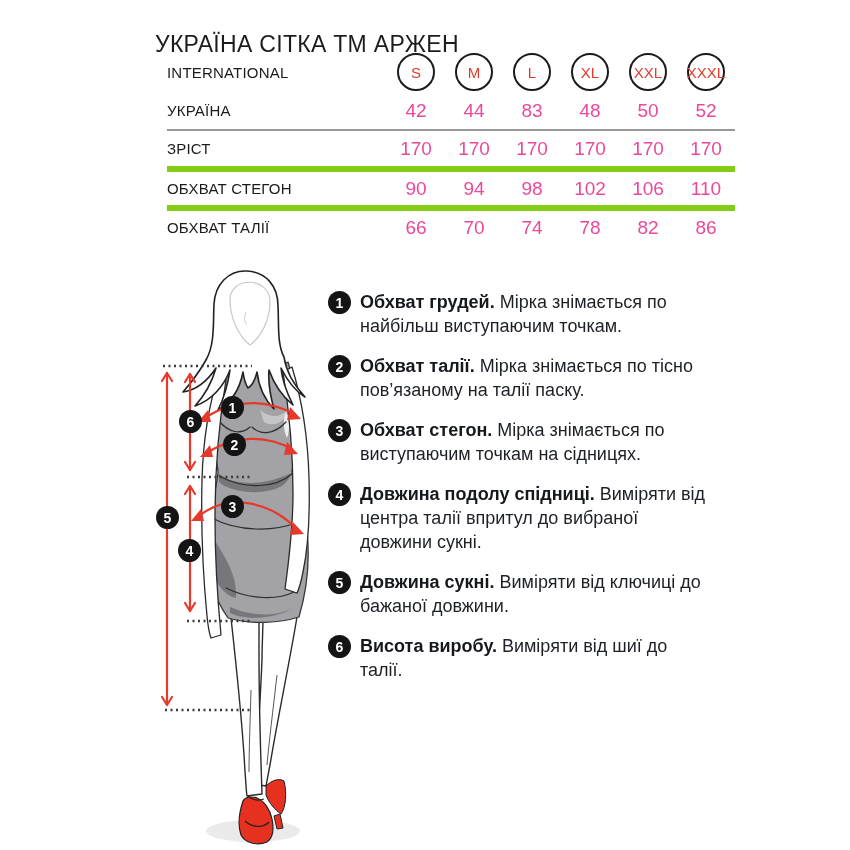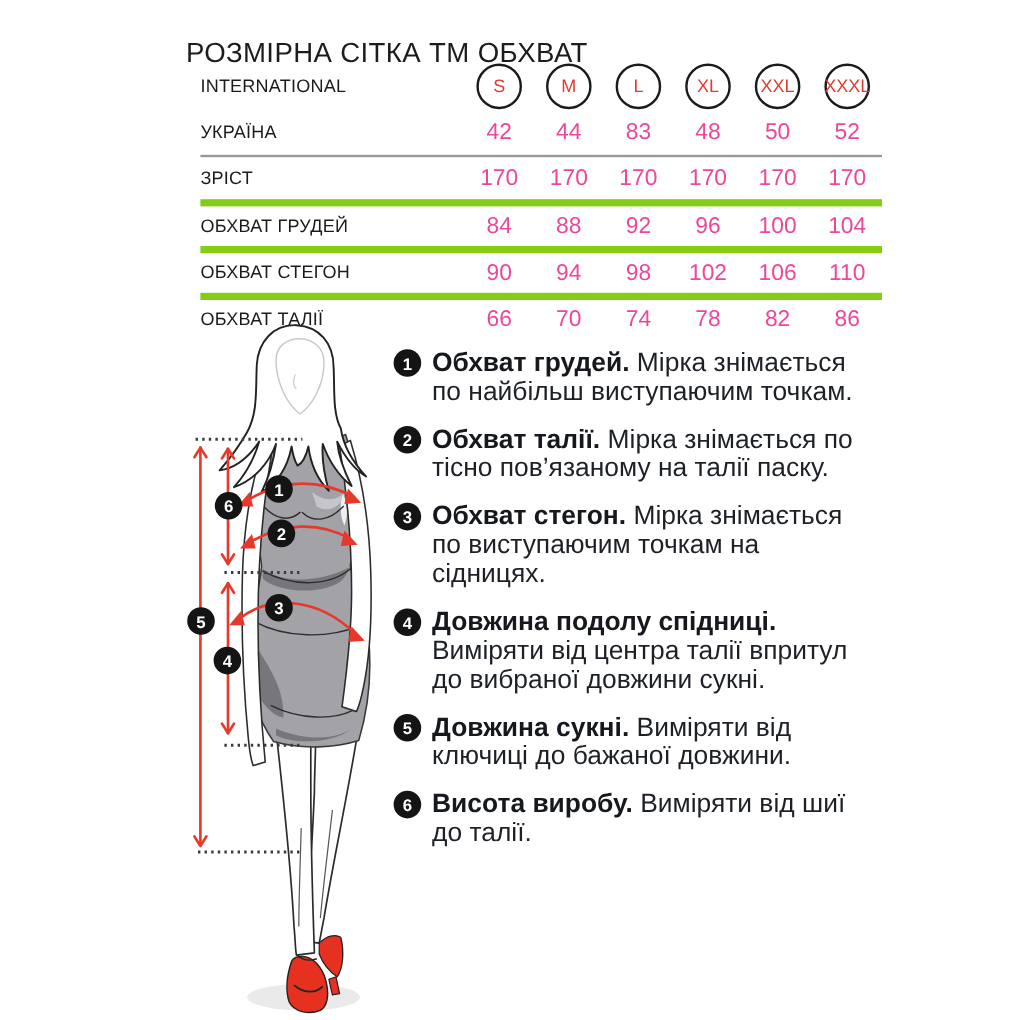--- a/index.html
+++ b/index.html
@@ -33,39 +33,39 @@
     color:#e23b2e;font-size:15px;font-weight:500;white-space:nowrap;overflow:visible;
   }
   
   .legend{position:absolute;left:328px;top:290px;width:384px;display:flex;flex-direction:column;gap:16px;}
   .legend-item{display:flex;align-items:flex-start;}
   .legend-bullet{
     flex:0 0 23px;width:23px;height:23px;margin:1px 9px 0 0;border-radius:50%;
     background:#141414;color:#fff;display:flex;align-items:center;justify-content:center;
     font-size:14px;font-weight:700;
   }
-  .legend-text{width:352px;font-size:22px;line-height:24px;color:#1d2127;}
+  .legend-text{width:352px;font-size:18px;line-height:24px;color:#1d2127;}
   .legend-text b{font-weight:700;color:#15181d;}
   
   .fig-marker{
     position:absolute;width:23px;height:23px;border-radius:50%;background:#141414;color:#fff;
     display:flex;align-items:center;justify-content:center;font-size:14px;font-weight:700;z-index:5;
   }
   #m1{left:221px;top:396px}
   #m2{left:223px;top:433px}
   #m3{left:221px;top:495px}
   #m4{left:178px;top:539px}
   #m5{left:156px;top:506px}
   #m6{left:179px;top:410px}
   .figure-svg{position:absolute;left:140px;top:260px;width:200px;height:590px;z-index:1;}
 </style>
 </head>
 <body>
 
-<h1 class="page-title">РОЗМІРНА СІТКА ТМ ОБХВАТ</h1>
+<h1 class="page-title">УКРАЇНА СІТКА ТМ АРЖЕН</h1>
 
 <div class="size-table">
   <div id="table-head" class="head-sep">
       <div class="t-row row-international">
         <div class="t-label">INTERNATIONAL</div>
         <div class="t-cell">
           <div class="size-circle">S</div>
         </div>
         <div class="t-cell">
           <div class="size-circle">M</div>
@@ -95,29 +95,20 @@
     </div>
   <div id="table-body">
       <div class="t-row row-data">
         <div class="t-label">ЗРІСТ</div>
         <div class="t-cell">170</div>
         <div class="t-cell">170</div>
         <div class="t-cell">170</div>
         <div class="t-cell">170</div>
         <div class="t-cell">170</div>
         <div class="t-cell">170</div>
-      </div>
-      <div class="t-row row-data">
-        <div class="t-label">ОБХВАТ ГРУДЕЙ</div>
-        <div class="t-cell">84</div>
-        <div class="t-cell">88</div>
-        <div class="t-cell">92</div>
-        <div class="t-cell">96</div>
-        <div class="t-cell">100</div>
-        <div class="t-cell">104</div>
       </div>
       <div class="t-row row-data">
         <div class="t-label">ОБХВАТ СТЕГОН</div>
         <div class="t-cell">90</div>
         <div class="t-cell">94</div>
         <div class="t-cell">98</div>
         <div class="t-cell">102</div>
         <div class="t-cell">106</div>
         <div class="t-cell">110</div>
       </div>

